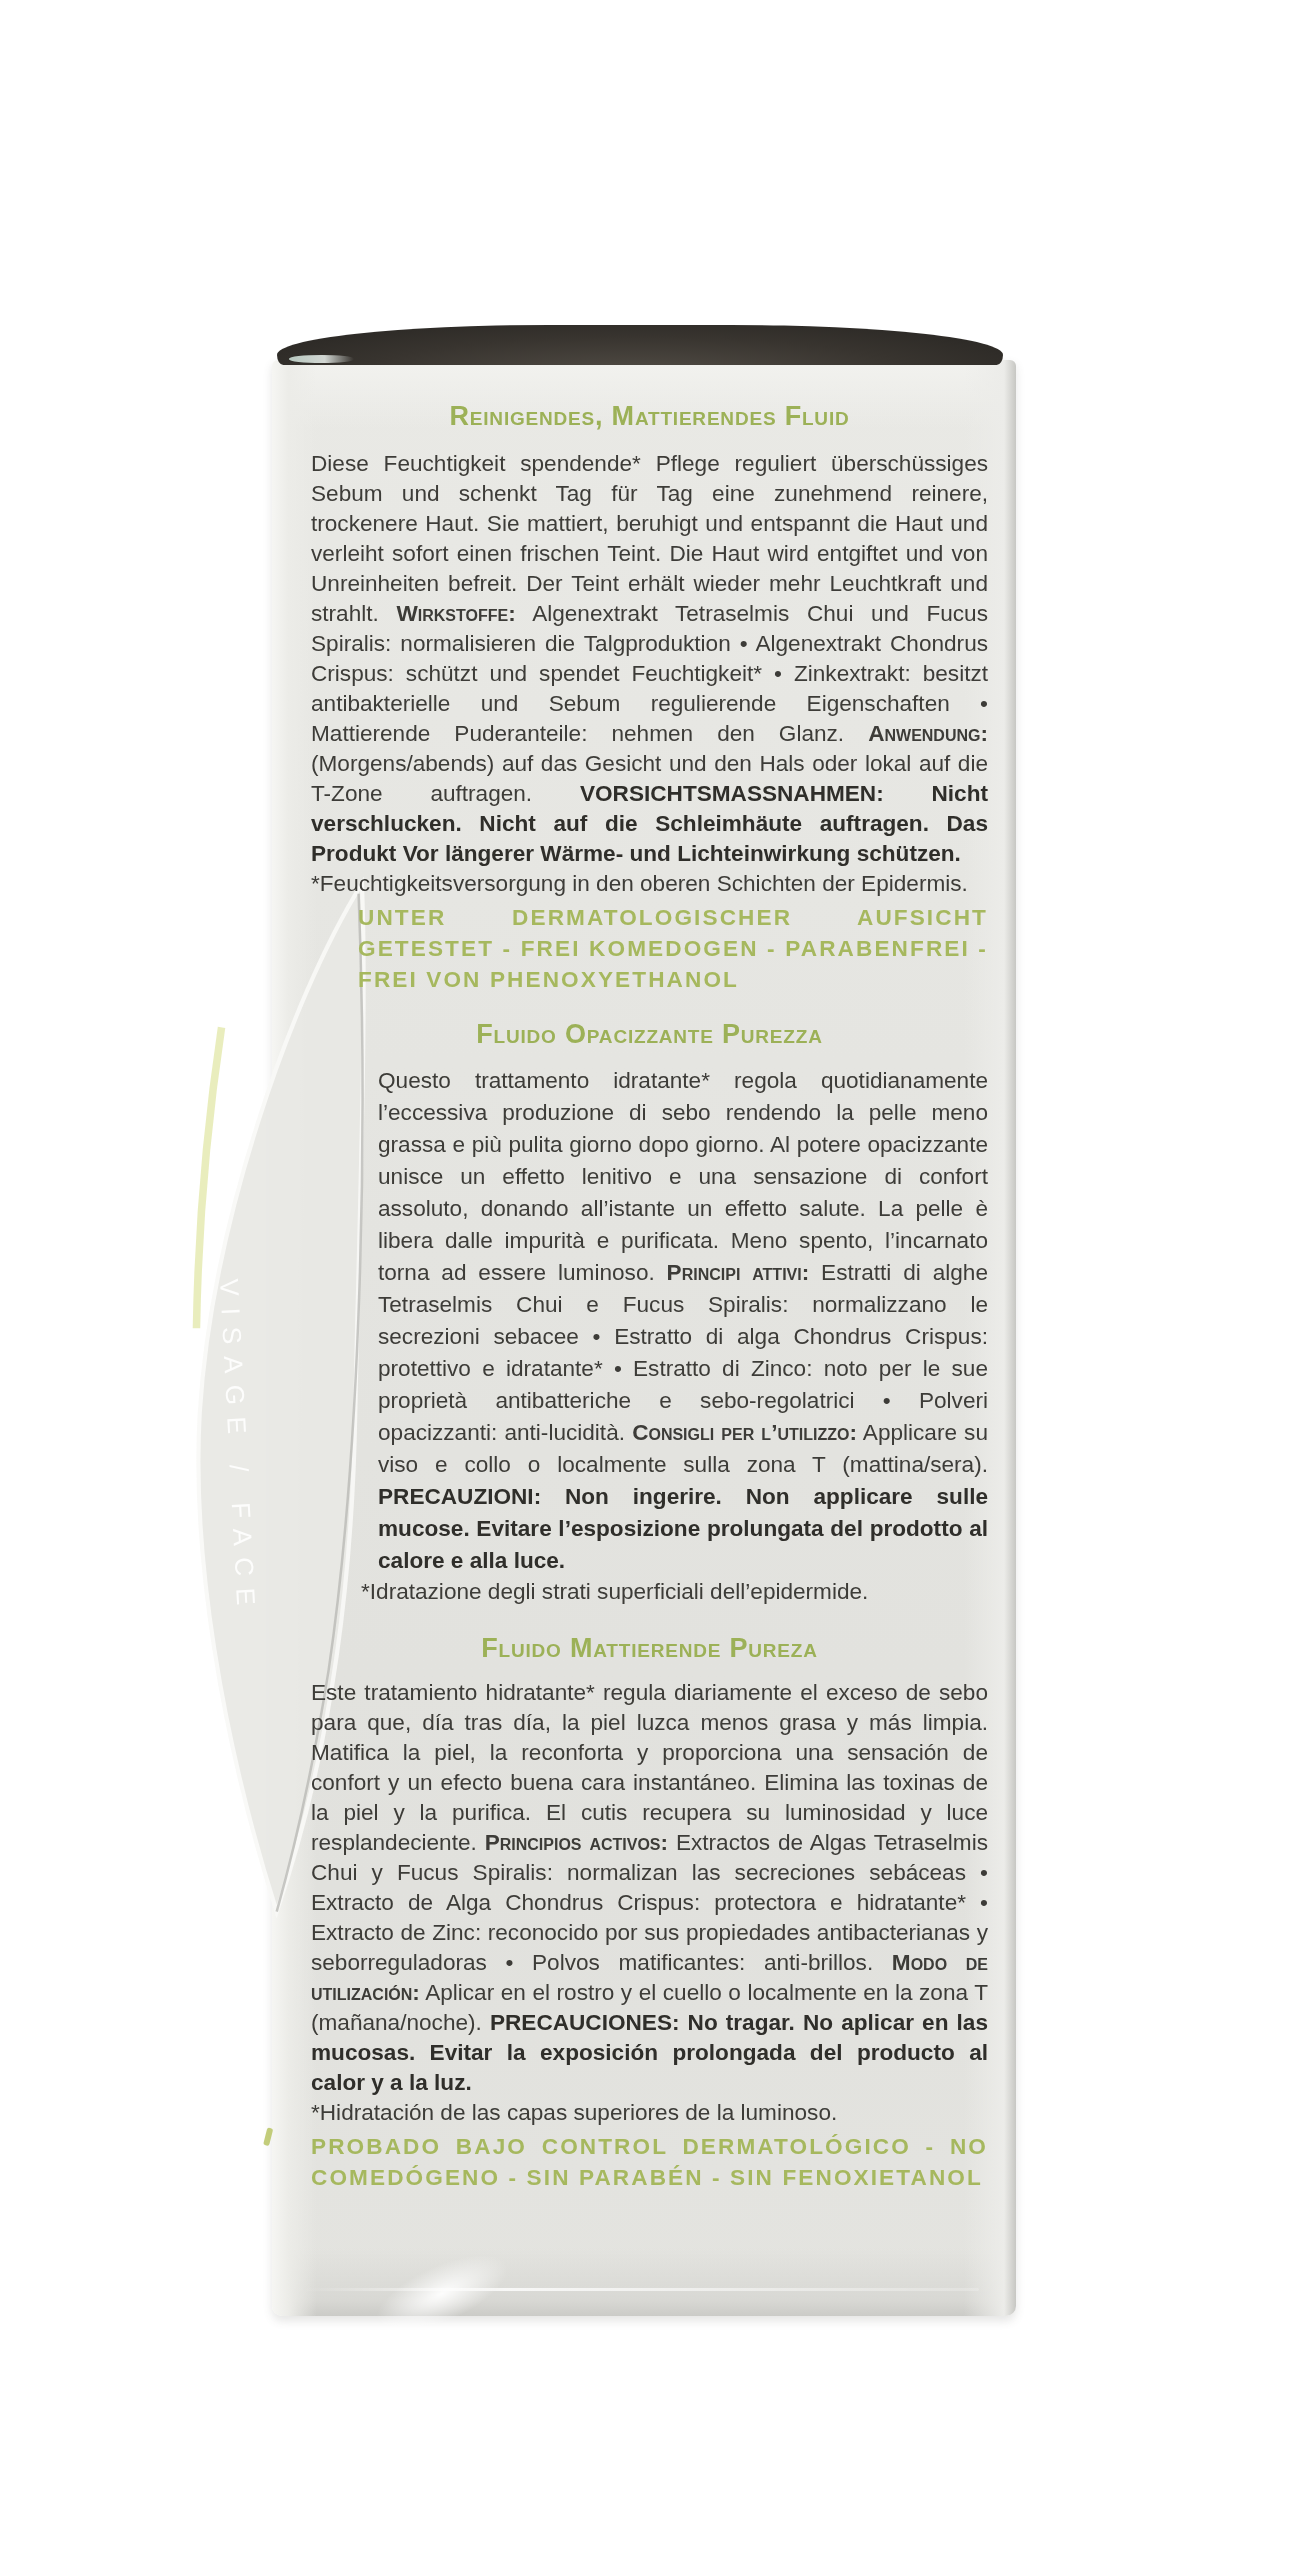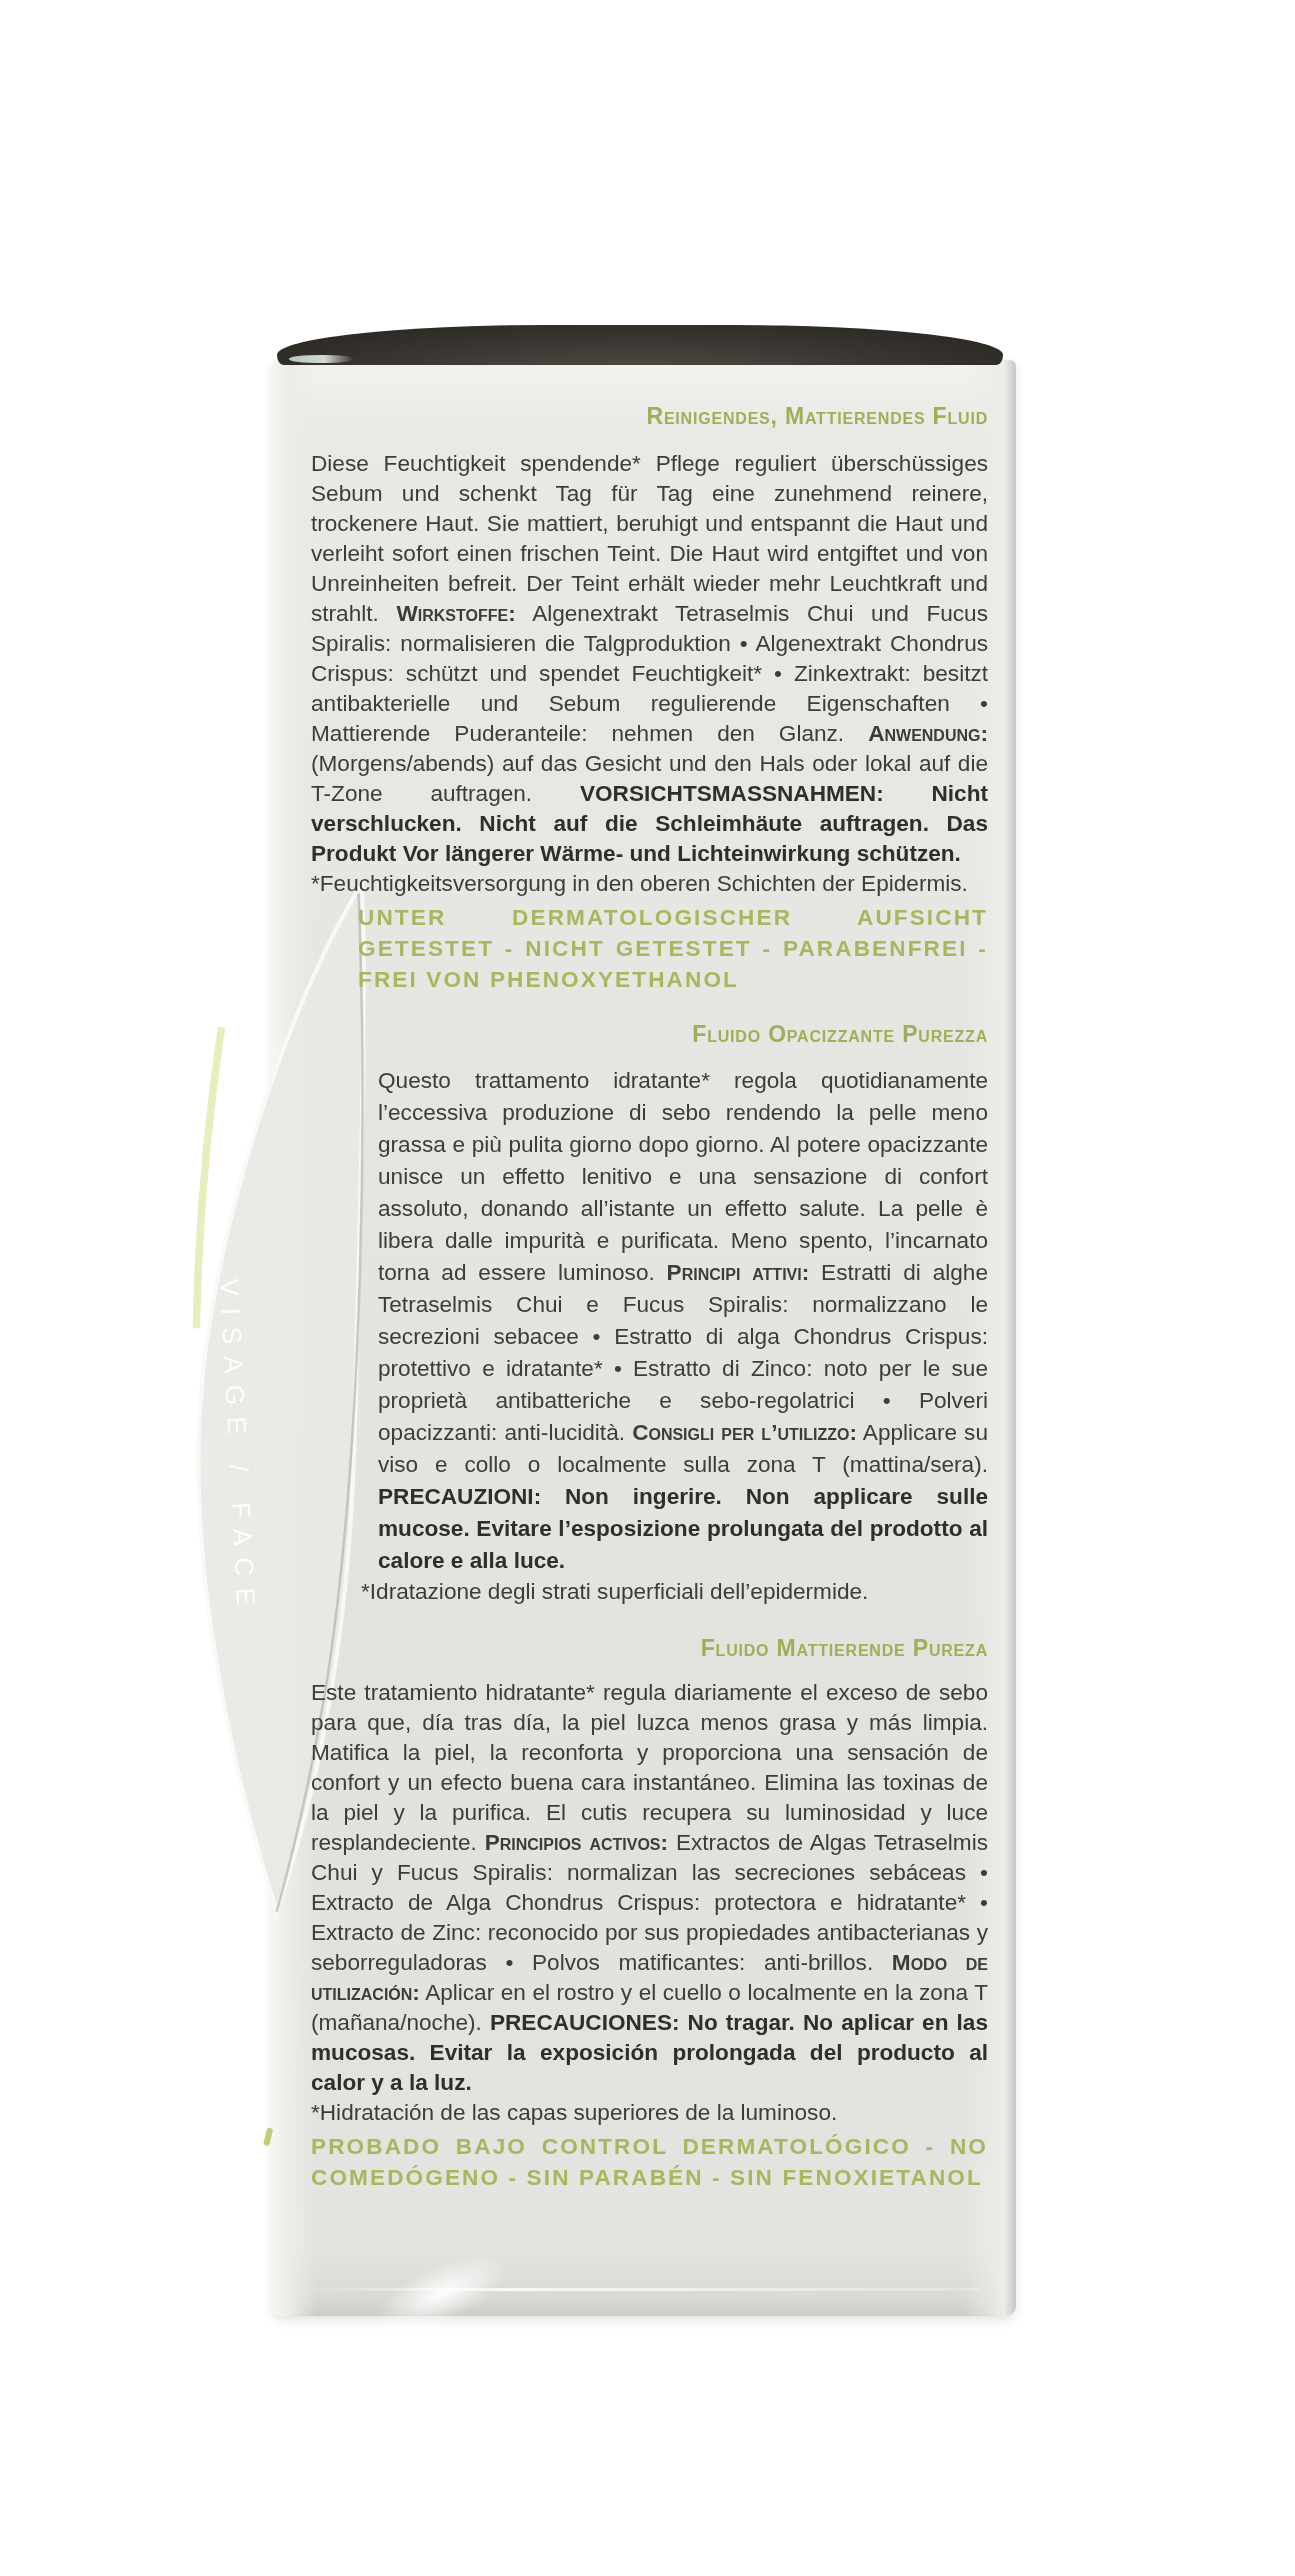--- a/index.html
+++ b/index.html
@@ -61,23 +61,23 @@
 
   
   .content{
     position:absolute;left:39px;top:0;width:677px;z-index:6;
     color:var(--text_dark,#3d3c38);
     font-size:22.6px;line-height:30px;text-align:justify;
     text-justify:inter-word;
   }
   section{display:block;}
   .heading{
-    font-variant:small-caps;font-weight:600;text-align:right;
+    font-variant:small-caps;font-weight:600;text-align:center;
     color:var(--green_heading,#9cb157);
-    font-size:23px;line-height:38px;letter-spacing:0.8px;margin:0;
+    font-size:27px;line-height:38px;letter-spacing:0.8px;margin:0;
   }
   p{margin:0;}
   .claims{
     color:var(--green_claims,#a6b85e);font-weight:700;letter-spacing:2.1px;
     margin-top:3.3px;line-height:31px;
   }
   .sc{font-variant:small-caps;font-weight:700;}
   .b{font-weight:700;color:#2f2e2a;}
 
   .de .heading{margin-top:37px;}
@@ -112,21 +112,21 @@
       <div class="visage">VISAGE / FACE</div>
       <div class="glare"></div>
       <div class="tick"></div>
 
       <div class="content">
 
         <section class="de">
           <h2 class="heading">Reinigendes, Mattierendes Fluid</h2>
           <p class="body"><span>Diese Feuchtigkeit spendende* Pflege reguliert überschüssiges Sebum und schenkt Tag für Tag eine zunehmend reinere, trockenere Haut. Sie mattiert, beruhigt und entspannt die Haut und verleiht sofort einen frischen Teint. Die Haut wird entgiftet und von Unreinheiten befreit. Der Teint erhält wieder mehr Leuchtkraft und strahlt. </span><span class="sc">Wirkstoffe:</span><span> Algenextrakt Tetraselmis Chui und Fucus Spiralis: normalisieren die Talgproduktion • Algenextrakt Chondrus Crispus: schützt und spendet Feuchtigkeit* • Zinkextrakt: besitzt antibakterielle und Sebum regulierende Eigenschaften • Mattierende Puderanteile: nehmen den Glanz. </span><span class="sc">Anwendung:</span><span> (Morgens/abends) auf das Gesicht und den Hals oder lokal auf die T-Zone auftragen. </span><span class="b">VORSICHTSMASSNAHMEN: Nicht verschlucken. Nicht auf die Schleimhäute auftragen. Das Produkt Vor längerer Wärme- und Lichteinwirkung schützen.</span></p>
           <p class="footnote">*Feuchtigkeitsversorgung in den oberen Schichten der Epidermis.</p>
-          <p class="claims">UNTER DERMATOLOGISCHER AUFSICHT GETESTET - NICHT GETESTET - PARABENFREI - FREI VON PHENOXYETHANOL</p>
+          <p class="claims">UNTER DERMATOLOGISCHER AUFSICHT GETESTET - FREI KOMEDOGEN - PARABENFREI - FREI VON PHENOXYETHANOL</p>
         </section>
 
         <section class="it">
           <h2 class="heading">Fluido Opacizzante Purezza</h2>
           <p class="body"><span>Questo trattamento idratante* regola quotidianamente l’eccessiva produzione di sebo rendendo la pelle meno grassa e più pulita giorno dopo giorno. Al potere opacizzante unisce un effetto lenitivo e una sensazione di confort assoluto, donando all’istante un effetto salute. La pelle è libera dalle impurità e purificata. Meno spento, l’incarnato torna ad essere luminoso. </span><span class="sc">Principi attivi:</span><span> Estratti di alghe Tetraselmis Chui e Fucus Spiralis: normalizzano le secrezioni sebacee • Estratto di alga Chondrus Crispus: protettivo e idratante* • Estratto di Zinco: noto per le sue proprietà antibatteriche e sebo-regolatrici • Polveri opacizzanti: anti-lucidità. </span><span class="sc">Consigli per l’utilizzo:</span><span> Applicare su viso e collo o localmente sulla zona T (mattina/sera). </span><span class="b">PRECAUZIONI: Non ingerire. Non applicare sulle mucose. Evitare l’esposizione prolungata del prodotto al calore e alla luce.</span></p>
           <p class="footnote">*Idratazione degli strati superficiali dell’epidermide.</p>
         </section>
 
         <section class="es">
           <h2 class="heading">Fluido Mattierende Pureza</h2>

